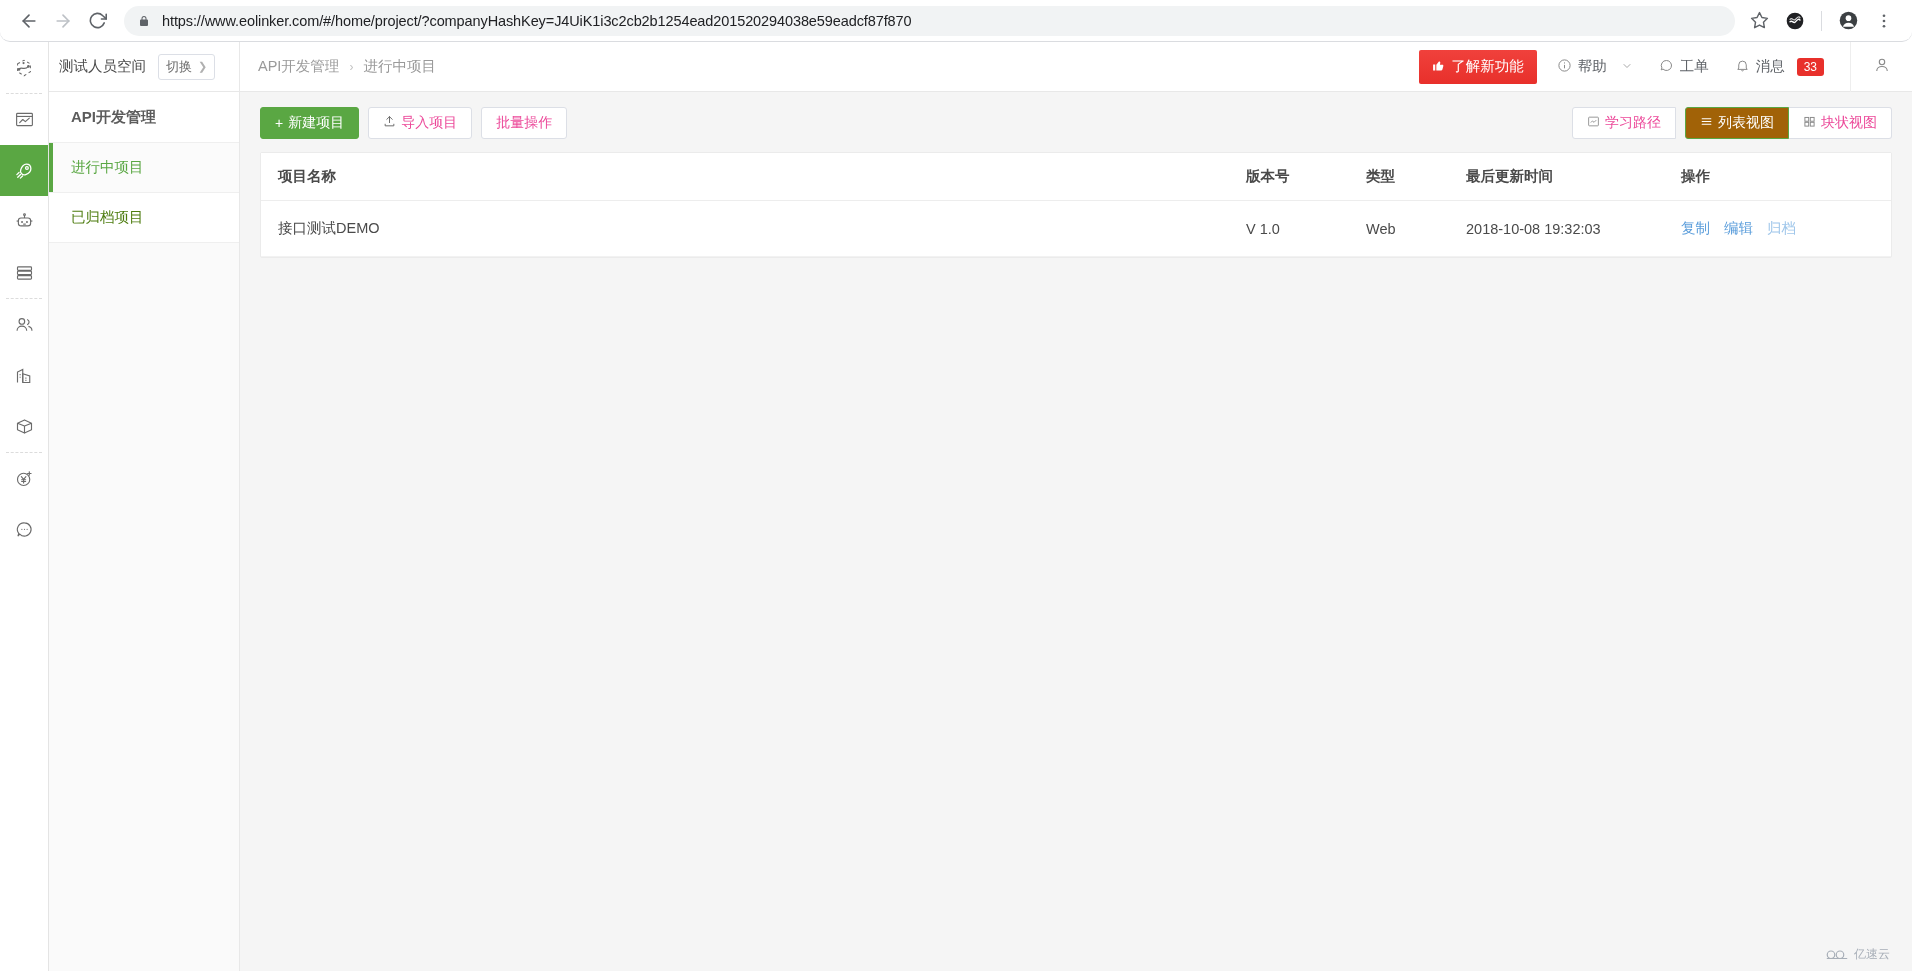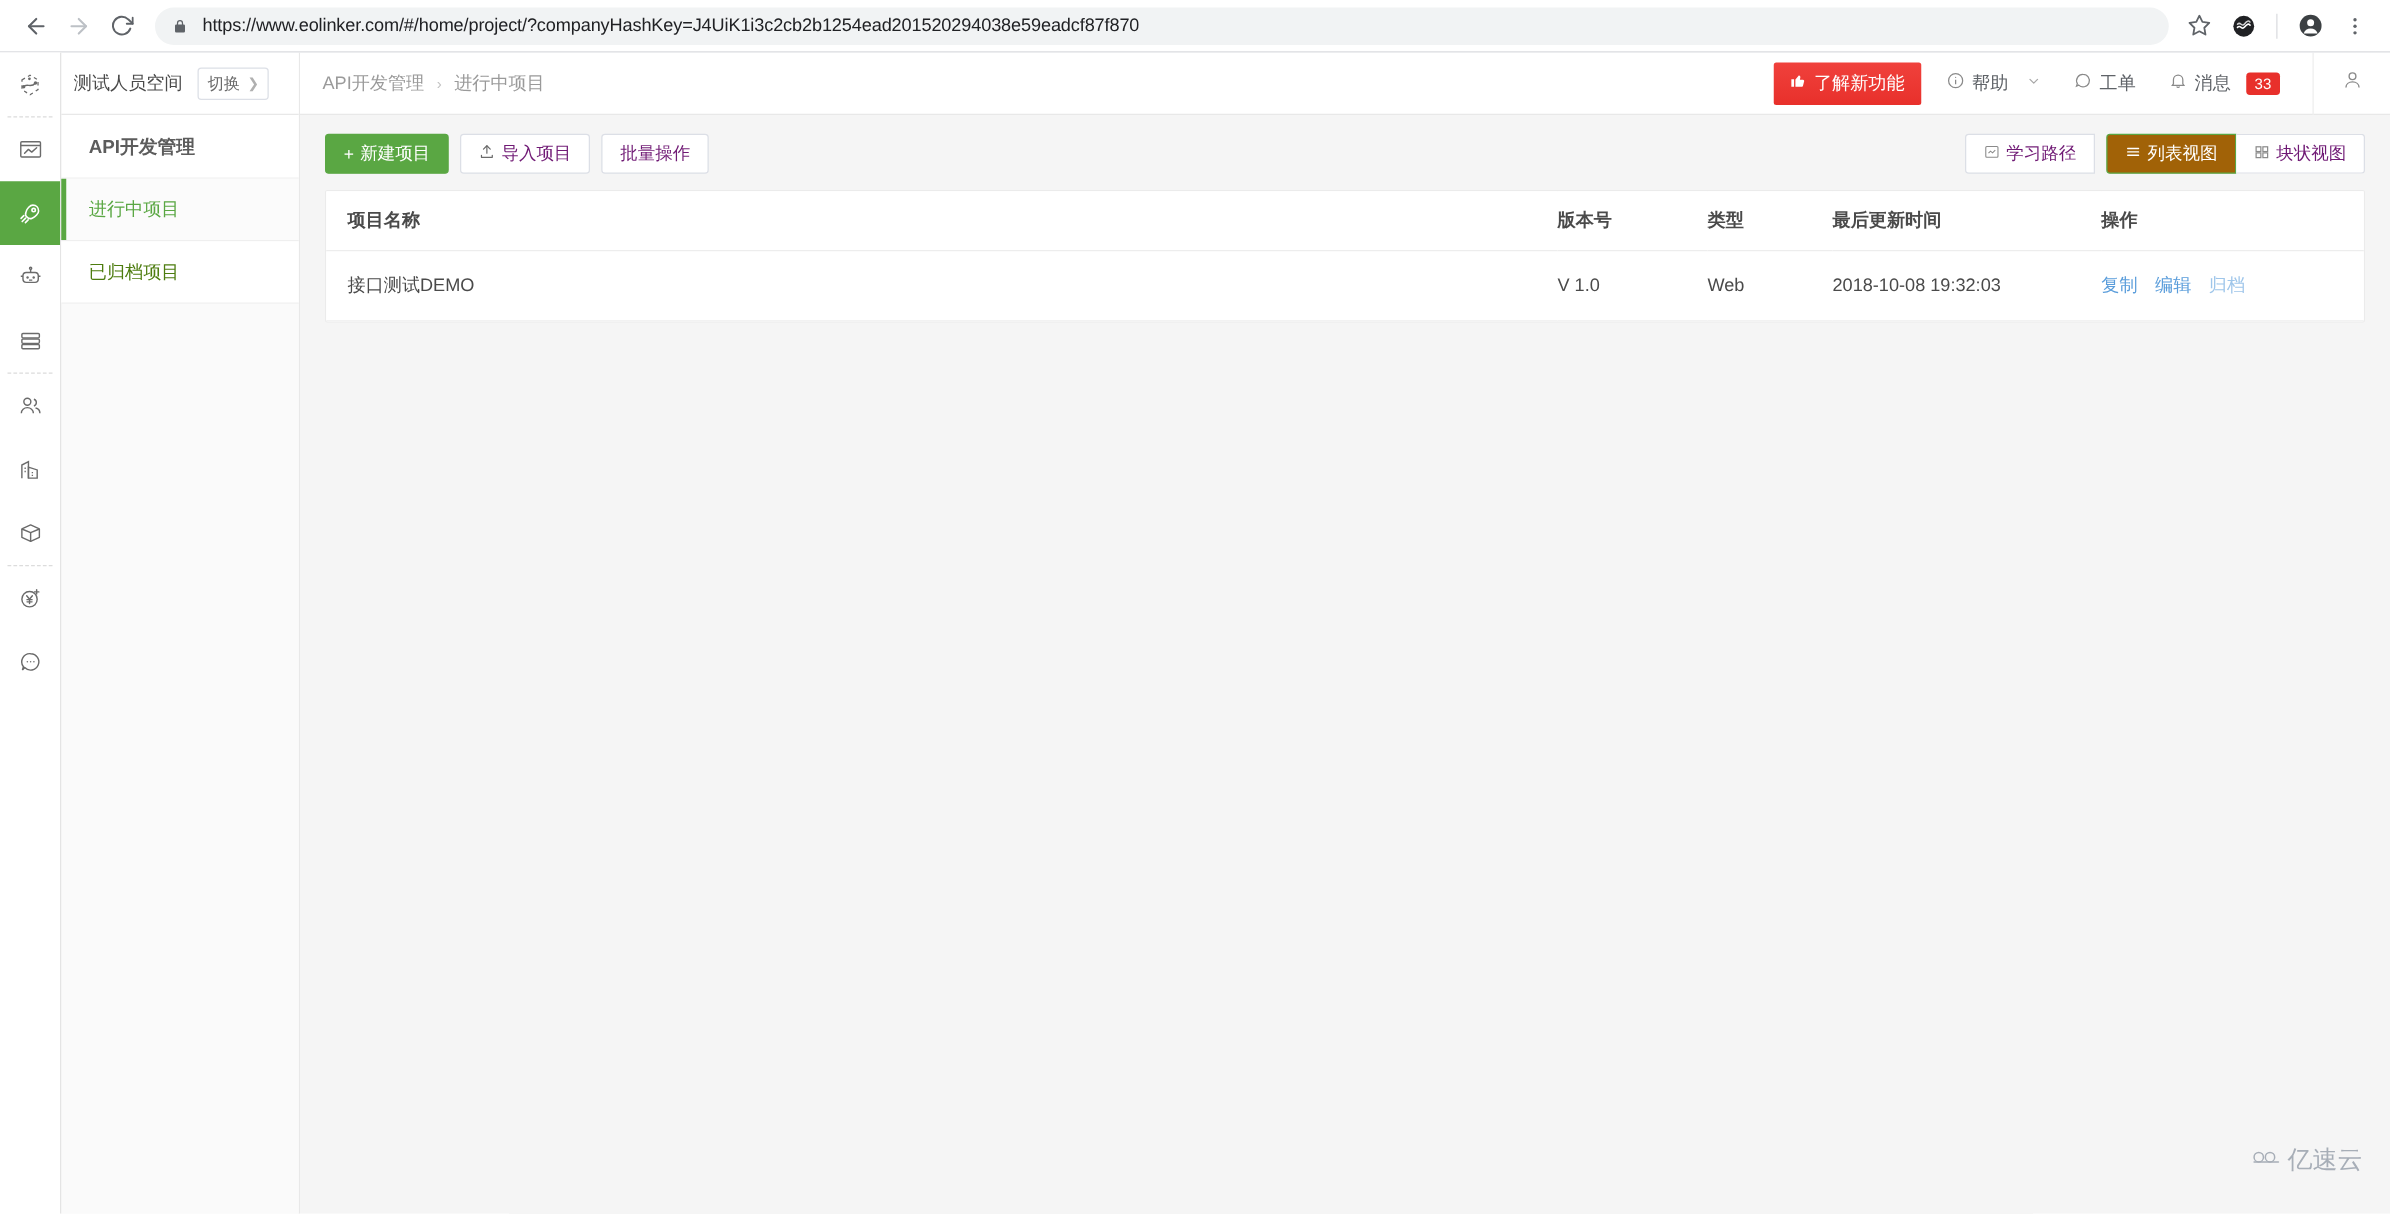--- a/index.html
+++ b/index.html
@@ -12,20 +12,21 @@
 
   
   .browser-chrome {
     height: 42px;
     background: #ffffff;
     display: flex;
     align-items: center;
     padding: 0 12px;
     border-bottom: 1px solid #dadce0;
     position: relative;
+    border-radius: 10px;
   }
   .nav-btn {
     width: 34px; height: 34px;
     display: flex; align-items: center; justify-content: center;
     border-radius: 50%;
     color: #5f6368;
     flex: 0 0 auto;
   }
   .nav-btn svg { display:block; }
   .omnibox {
@@ -218,21 +219,21 @@
   }
   .btn {
     height: 32px;
     padding: 0 14px;
     display: inline-flex;
     align-items: center;
     gap: 5px;
     font-size: 14px;
     border: 1px solid #dcdfe6;
     background: #ffffff;
-    color: #701a75;
+    color: #ec4899;
     border-radius: 3px;
     margin-right: 9px;
     white-space: nowrap;
   }
   .btn.primary {
     background: #5aa743;
     border-color: #5aa743;
     color: #ffffff;
   }
   .btn.active-view {
@@ -279,26 +280,25 @@
   .col-time { width: 215px; }
   .col-act  { width: auto; }
   td.col-time { color: #a4a4a4; }
   .act-link { color: #5a9ddb; margin-right: 10px; }
   .act-link:last-child { margin-right: 4px; }
 
   
   .watermark {
     position: absolute;
     right: 22px;
-    bottom: 30px;
-    display: flex;
-    align-items: center;
+    bottom: 6px;
+    display: flex;
     gap: 5px;
     color: #9aa2ad;
-    font-size: 20px;
+    font-size: 12px;
     opacity: .85;
   }
 </style>
 </head>
 <body>
 
 <div class="browser-chrome">
   <div class="nav-btn">
     <svg width="20" height="20" viewBox="0 0 24 24" fill="none" stroke="currentColor" stroke-width="2" stroke-linecap="round" stroke-linejoin="round">
         <line x1="19" y1="12" x2="5" y2="12"></line>

